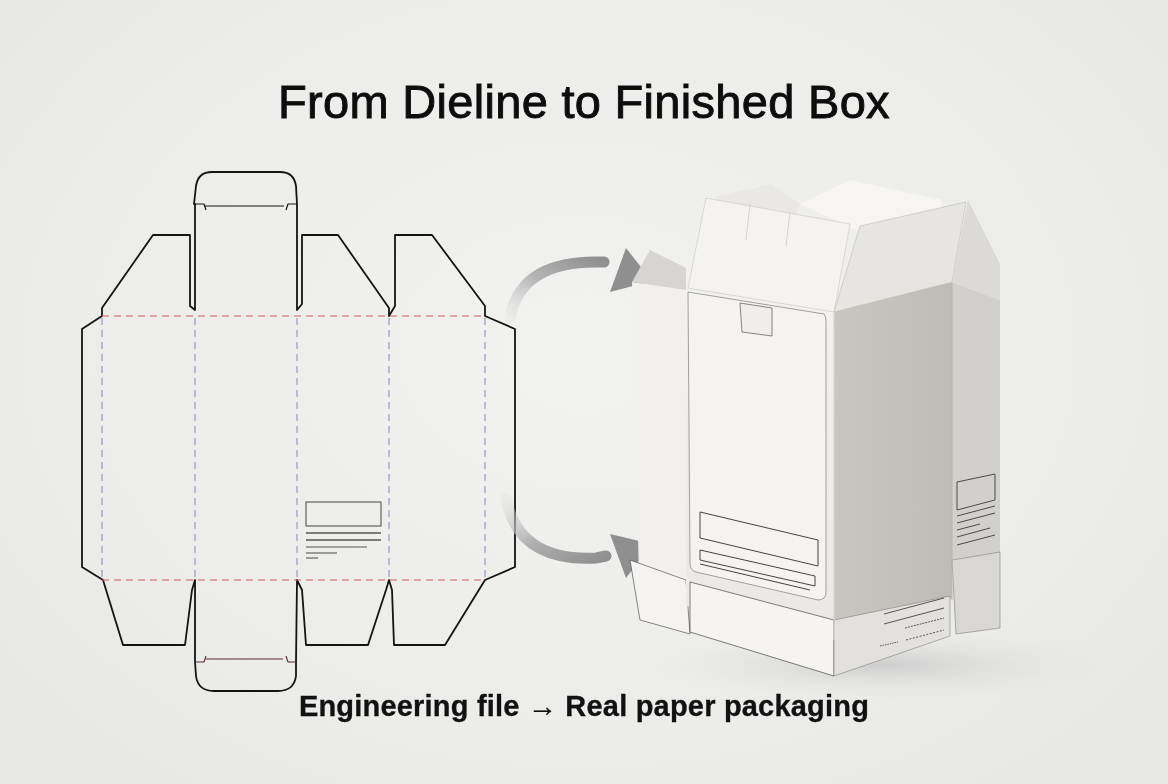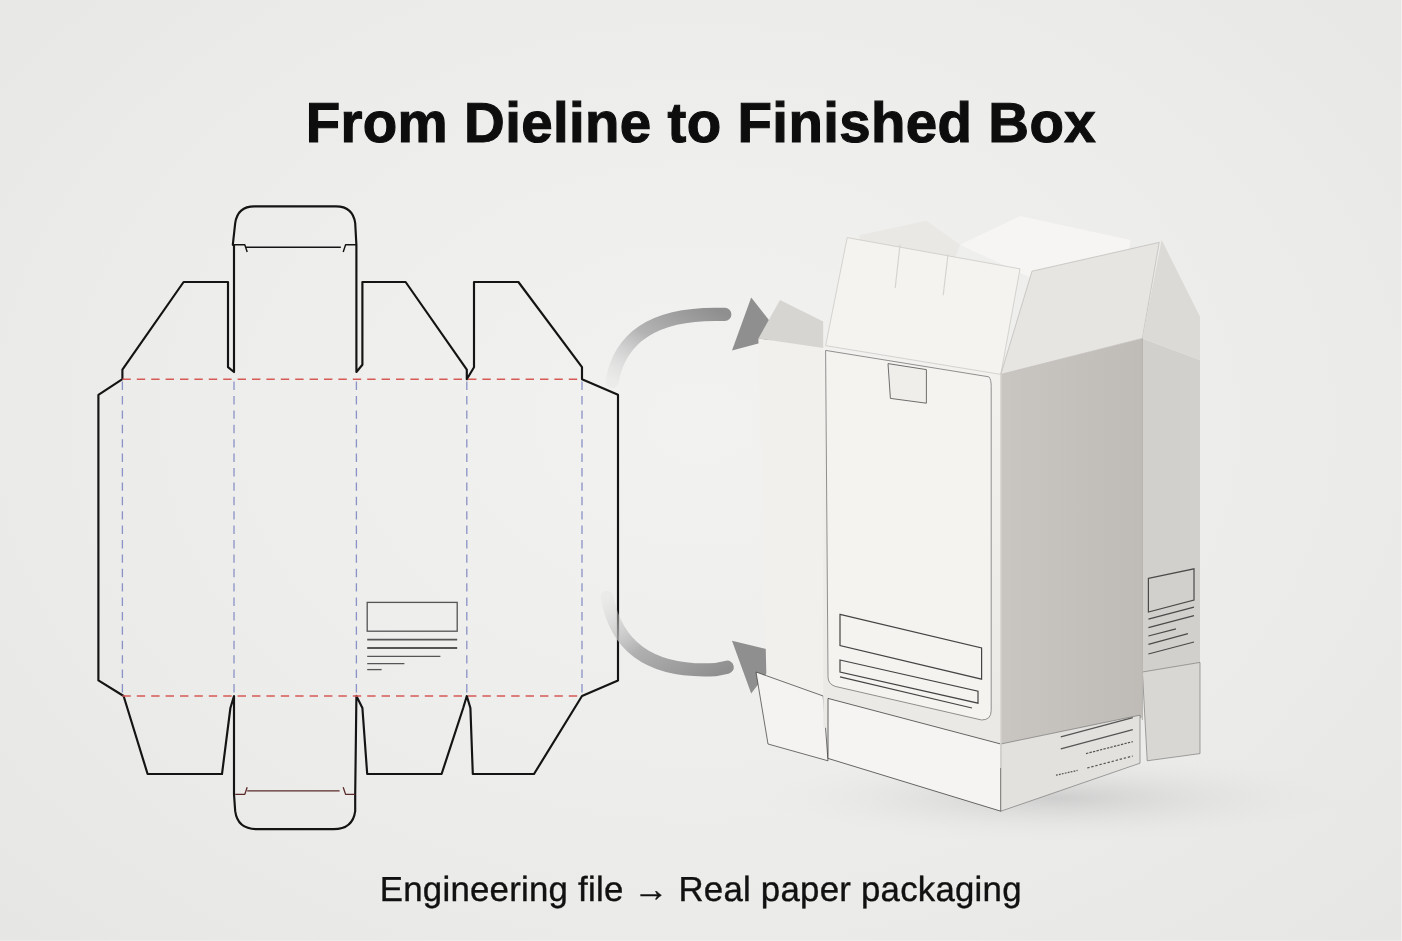--- a/index.html
+++ b/index.html
@@ -4,26 +4,26 @@
 <style>
   html, body { margin:0; padding:0; }
   body {
     width:1168px; height:784px; overflow:hidden; position:relative;
     background: radial-gradient(ellipse at 50% 45%, #f2f2f1 0%, #ececeb 60%, #e6e6e5 100%);
     font-family: "Liberation Sans", "DejaVu Sans", sans-serif;
     color:#111;
   }
   .title {
     position:absolute; left:0; top:74px; width:1168px; text-align:center;
-    font-size:47px; font-weight:700; letter-spacing:0.3px; color:#0d0d0d;
+    font-size:47px; font-weight:400; letter-spacing:0.3px; color:#0d0d0d;
     -webkit-text-stroke:0.9px #0d0d0d;
   }
   .caption {
-    position:absolute; left:0; top:726px; width:1168px; text-align:center;
-    font-size:29px; color:#111; letter-spacing:0.2px;
+    position:absolute; left:0; top:690px; width:1168px; text-align:center;
+    font-size:29px; color:#111; letter-spacing:0.2px;font-weight:bold;
     -webkit-text-stroke:0.3px #111;
   }
   svg.layer { position:absolute; left:0; top:0; }
 </style>
 </head>
 <body>
 
 <div class="title">From Dieline to Finished Box</div>
 
 <svg class="layer" width="1168" height="784">

